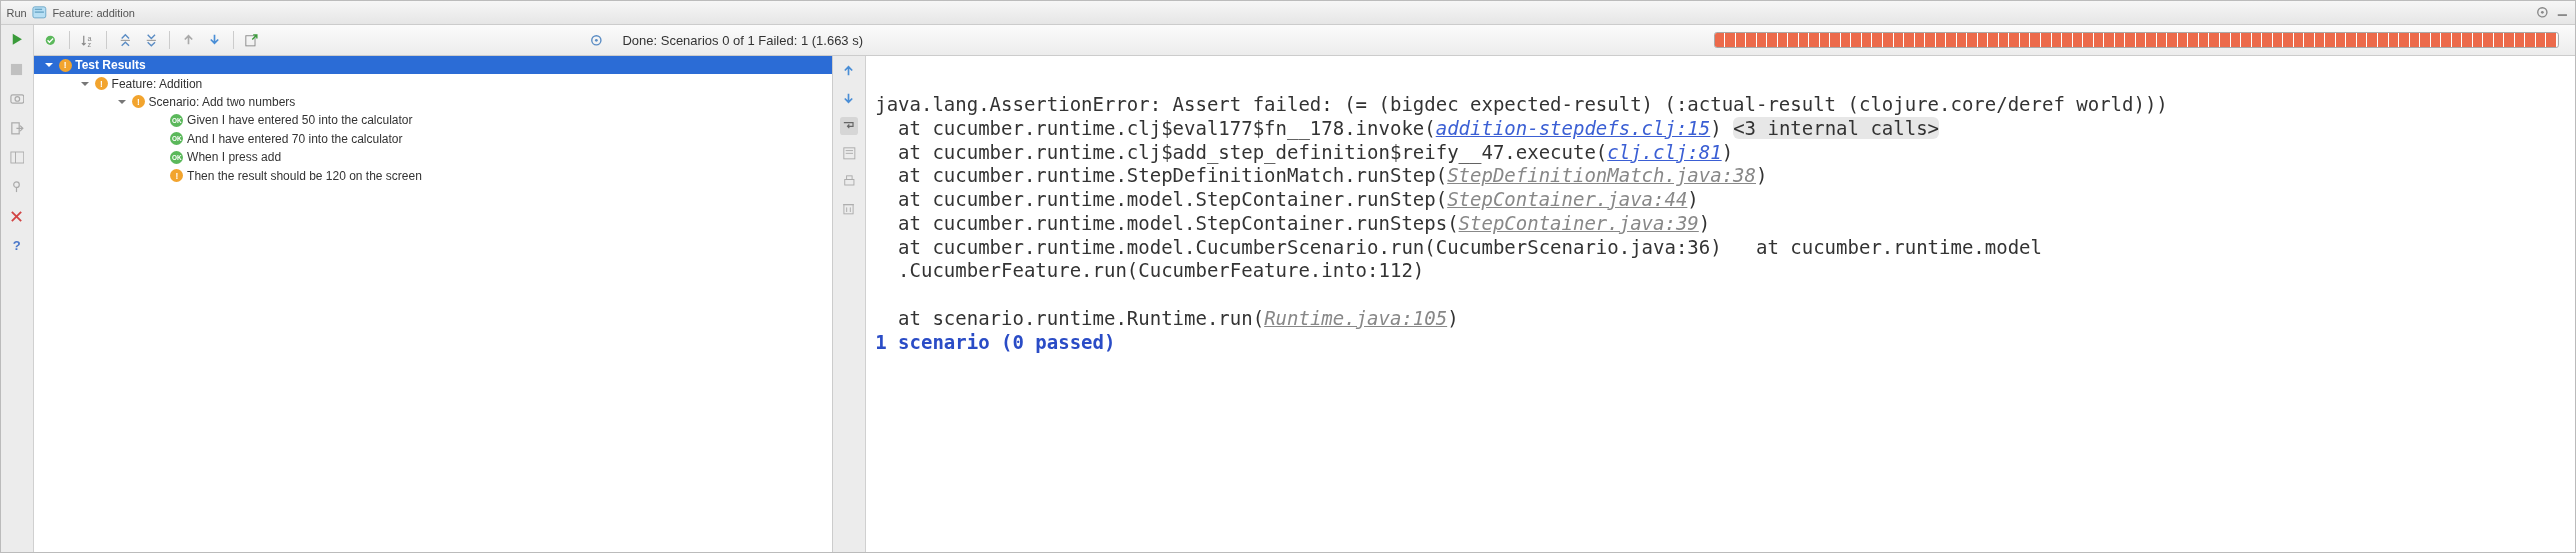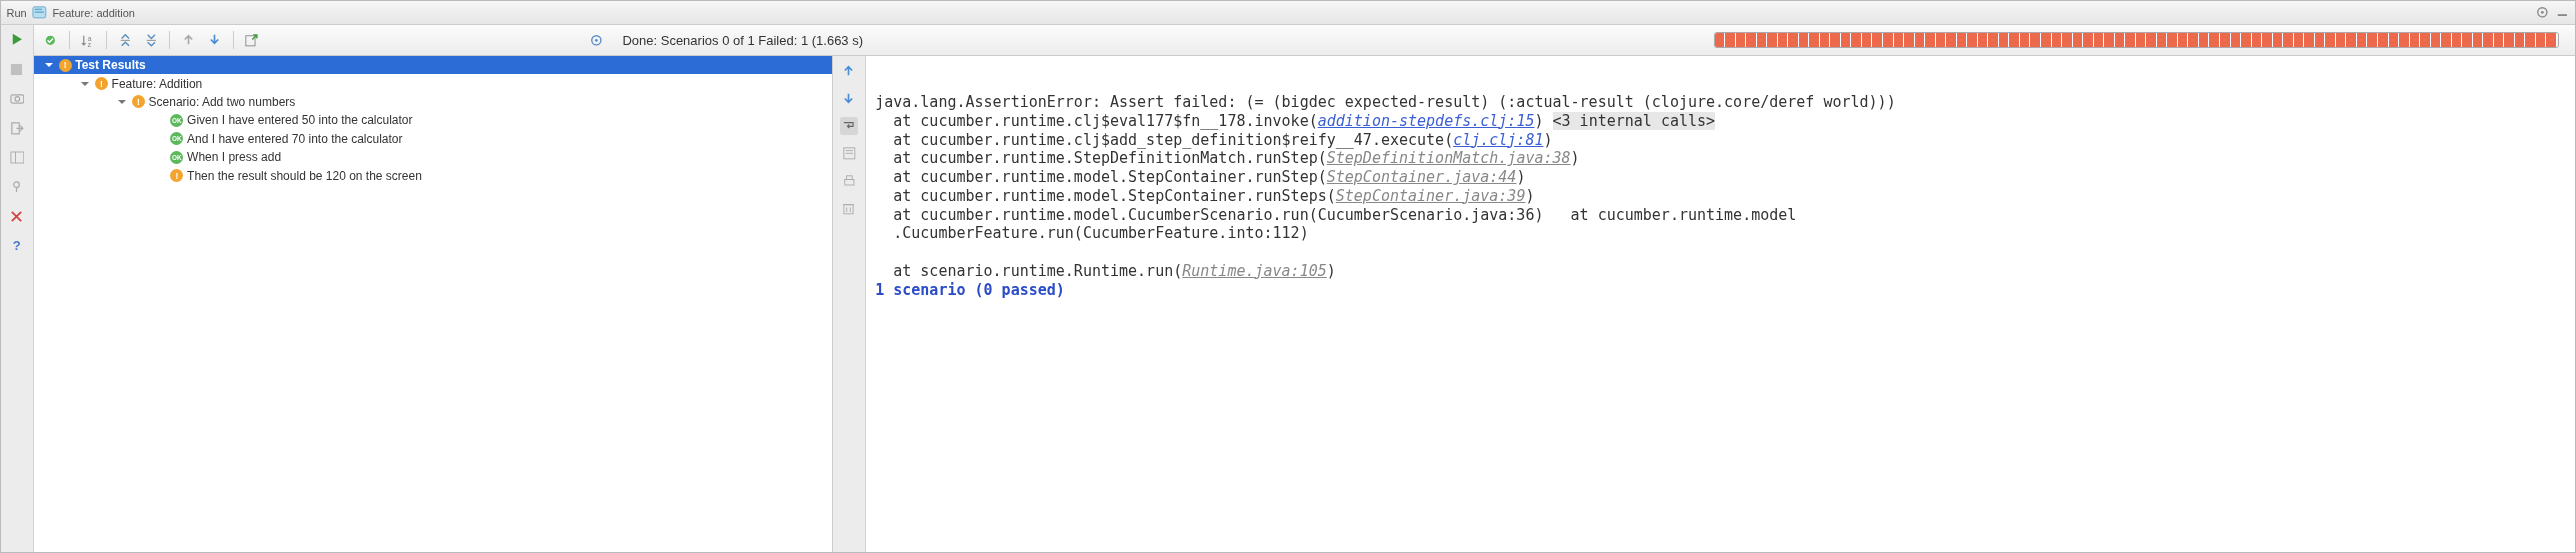--- a/index.html
+++ b/index.html
@@ -46,25 +46,25 @@
 .tri.sel { border-top-color: #fff; }
 .status-icon { width: 13px; height: 13px; border-radius: 50%; display: inline-flex; align-items: center; justify-content: center; font-size: 8.3px; font-weight: bold; color: #fff; }
 .status-icon.warn { background: #f2a42e; }
 .status-icon.ok { background: #5bb85b; }
 .tree-label { font-size: 12px; }
 .tree-label.sel { color: #fff; font-weight: bold; }
 
 
 .console-gutter { width: 33px; background: #ececec; border-right: 0.9px solid #d0d0d0; display: flex; flex-direction: column; align-items: center; padding-top: 5.5px; gap: 9.2px; }
 
-.console-pane { flex: 1; background: #fff; overflow: auto; font-family: Menlo, Consolas, monospace; font-size: 15px; line-height: 1.25; color: #333; padding: 37px 9.2px 9.2px 9.2px; min-width: 0; }
+.console-pane { flex: 1; background: #fff; overflow: auto; font-family: Menlo, Consolas, monospace; font-size: 19px; line-height: 1.25; color: #333; padding: 37px 9.2px 9.2px 9.2px; min-width: 0; }
 .console-line { white-space: pre; }
 .link-file { color: #3b5fd4; text-decoration: underline; font-style: italic; cursor: pointer; }
 .grey-file { color: #888; text-decoration: underline; font-style: italic; }
-.hl { background: #e7e7e7; }
+.hl { background: #e7e7e7; border-radius: 6px; }
 .summary-line { color: #2a4cc6; font-weight: bold; }
 
 svg { display: block; }
 </style>
 </head>
 <body>
 
 <div class="window">
 
   <div class="title-bar">

